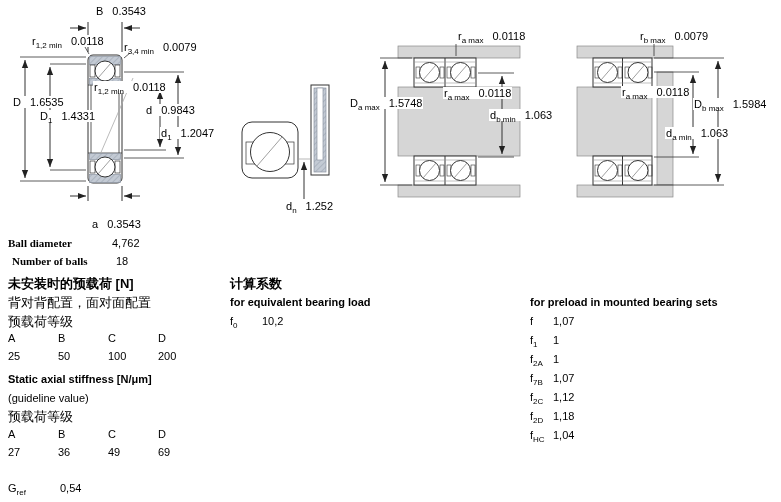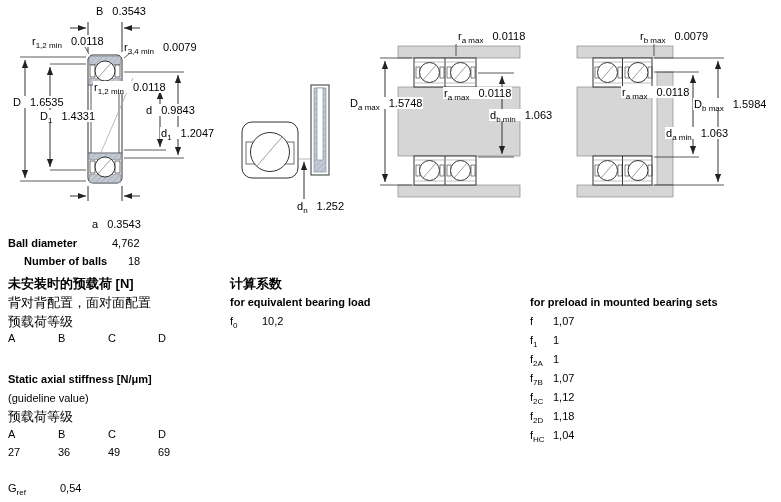--- a/index.html
+++ b/index.html
@@ -6,21 +6,21 @@
   body{font-family:"Liberation Sans","DejaVu Sans",sans-serif;font-size:11px;color:#000;}
   .page{position:relative;width:781px;height:502px;background:#fff;overflow:hidden;}
   .abs{position:absolute;white-space:nowrap;}
   .dim{background:#fff;padding:0 1px;line-height:12px;font-size:11px;}
   .dim sub,.sym sub{font-size:8px;line-height:0;}
   .dim .val{margin-left:9px;}
   .b{font-weight:bold;}
   .cn{font-size:13px;}
   .row{line-height:13px;}
   .cell{display:inline-block;width:50px;}
-  .lbl104{display:inline-block;width:104px;}
+  .lbl104{display:inline-block;width:104px;font-family:Liberation Serif, serif;}
   .lbl52{display:inline-block;width:52px;}
   .flbl{display:inline-block;width:23px;}
   .f0lbl{display:inline-block;width:32px;}
   svg{display:block;}
 </style>
 </head>
 <body>
 
 <div class="page">
 
@@ -196,40 +196,43 @@
   <div class="abs dim" style="left:95px;top:5px"><span>B</span><sub></sub><span class="val">0.3543</span></div>
   <div class="abs dim" style="left:31px;top:35px"><span>r</span><sub>1,2 min</sub><span class="val">0.0118</span></div>
   <div class="abs dim" style="left:123px;top:41px"><span>r</span><sub>3,4 min</sub><span class="val">0.0079</span></div>
   <div class="abs dim" style="left:12px;top:96px"><span>D</span><sub></sub><span class="val">1.6535</span></div>
   <div class="abs dim" style="left:39px;top:110px"><span>D</span><sub>1</sub><span class="val">1.4331</span></div>
   <div class="abs dim" style="left:93px;top:81px"><span>r</span><sub>1,2 min</sub><span class="val">0.0118</span></div>
   <div class="abs dim" style="left:145px;top:104px"><span>d</span><sub></sub><span class="val">0.9843</span></div>
   <div class="abs dim" style="left:160px;top:127px"><span>d</span><sub>1</sub><span class="val">1.2047</span></div>
   <div class="abs dim" style="left:91px;top:218px"><span>a</span><sub></sub><span class="val">0.3543</span></div>
 
-  <div class="abs dim" style="left:296px;top:200px"><span>d</span><sub>n</sub><span class="val">1.252</span></div>
+  <div class="abs dim" style="left:285px;top:200px"><span>d</span><sub>n</sub><span class="val">1.252</span></div>
 
   <div class="abs dim" style="left:457px;top:30px"><span>r</span><sub>a max</sub><span class="val">0.0118</span></div>
   <div class="abs dim" style="left:349px;top:97px"><span>D</span><sub>a max</sub><span class="val">1.5748</span></div>
   <div class="abs dim" style="left:443px;top:87px"><span>r</span><sub>a max</sub><span class="val">0.0118</span></div>
   <div class="abs dim" style="left:489px;top:109px"><span>d</span><sub>b min</sub><span class="val">1.063</span></div>
 
   <div class="abs dim" style="left:639px;top:30px"><span>r</span><sub>b max</sub><span class="val">0.0079</span></div>
   <div class="abs dim" style="left:621px;top:86px"><span>r</span><sub>a max</sub><span class="val">0.0118</span></div>
   <div class="abs dim" style="left:693px;top:98px"><span>D</span><sub>b max</sub><span class="val">1.5984</span></div>
   <div class="abs dim" style="left:665px;top:127px"><span>d</span><sub>a min</sub><span class="val">1.063</span></div>
 
   <div class="abs row" style="left:8px;top:237px"><span class="b lbl104">Ball diameter</span><span>4,762</span></div>
-  <div class="abs row" style="left:24px;top:255px"><span class="b lbl104">Number of balls</span><span>18</span></div>
+  <div class="abs row" style="left:12px;top:255px"><span class="b lbl104">Number of balls</span><span>18</span></div>
 
   <div class="abs row b cn" style="left:8px;top:277px">未安装时的预载荷 [N]</div>
   <div class="abs row cn" style="left:8px;top:296px">背对背配置，面对面配置</div>
   <div class="abs row cn" style="left:8px;top:315px">预载荷等级</div>
   <div class="abs row" style="left:8px;top:332px">
     <span class="cell">A</span><span class="cell">B</span><span class="cell">C</span><span class="cell">D</span>
+  </div>
+  <div class="abs row" style="left:8px;top:350px">
+    <span class="cell">25</span><span class="cell">50</span><span class="cell">100</span><span class="cell">200</span>
   </div>
 
   <div class="abs row b" style="left:8px;top:373px">Static axial stiffness [N/μm]</div>
   <div class="abs row" style="left:8px;top:392px">(guideline value)</div>
   <div class="abs row cn" style="left:8px;top:410px">预载荷等级</div>
   <div class="abs row" style="left:8px;top:428px">
     <span class="cell">A</span><span class="cell">B</span><span class="cell">C</span><span class="cell">D</span>
   </div>
   <div class="abs row" style="left:8px;top:446px">
     <span class="cell">27</span><span class="cell">36</span><span class="cell">49</span><span class="cell">69</span>

